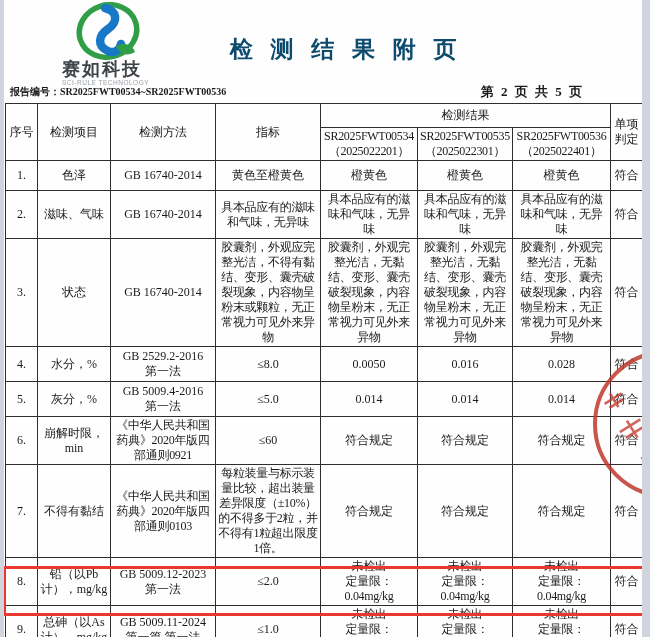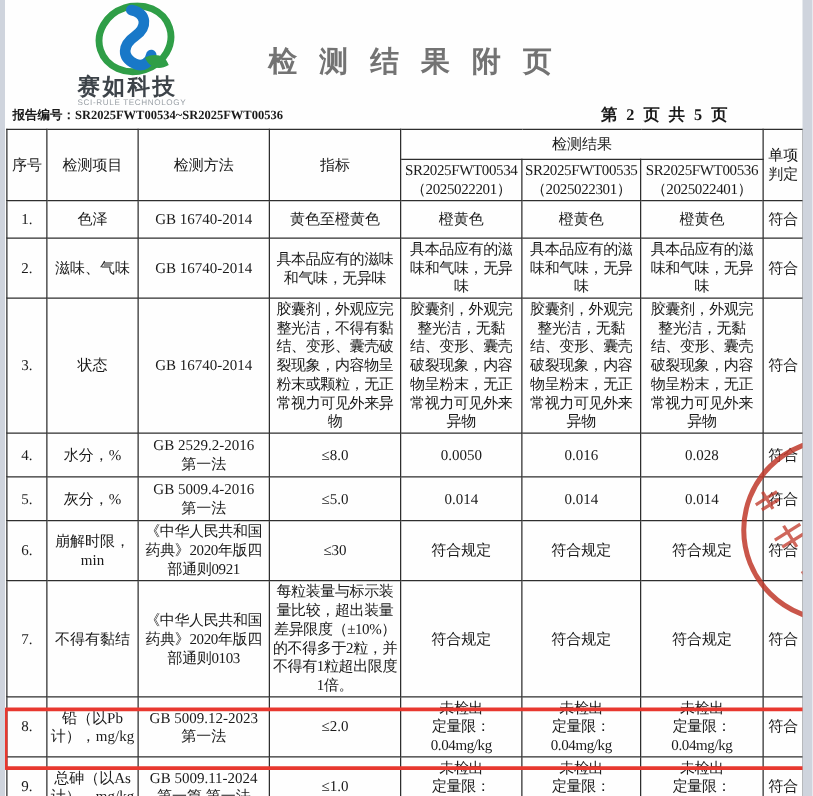--- a/index.html
+++ b/index.html
@@ -13,22 +13,22 @@
   .page{
     position:absolute;left:4px;top:0;width:638px;height:637px;
     background:#fefefe;overflow:hidden;
   }
   
   .logo{position:absolute;left:58px;top:2px;width:110px;}
   .logo-mark{display:block;margin-left:10px;}
   .logo-cn{font-size:18px;font-weight:bold;color:#3d4349;letter-spacing:2px;line-height:1;margin-top:-2px;font-family:"Liberation Sans",sans-serif;}
   .logo-en{font-size:6.5px;color:#9aa0a6;letter-spacing:.5px;line-height:1.4;font-family:"Liberation Sans",sans-serif;}
   .doc-title{
-    position:absolute;left:177px;top:34px;width:300px;text-align:center;
-    font-size:23px;font-weight:bold;letter-spacing:6px;color:#737373;
+    position:absolute;left:192px;top:34px;width:300px;text-align:center;
+    font-size:23px;font-weight:bold;letter-spacing:6px;color:#0c4a6e;
   }
   .report-line{position:absolute;left:6px;top:85px;font-size:10px;font-weight:bold;}
   .page-info{position:absolute;right:58px;top:83px;font-size:13px;font-weight:bold;letter-spacing:2px;}
   
   table.report{
     position:absolute;left:1px;top:103px;
     border-collapse:collapse;table-layout:fixed;width:637px;
   }
   table.report td{
     border:1px solid #2e2e2e;
@@ -146,21 +146,21 @@
       <td>≤5.0</td>
       <td>0.014</td>
       <td>0.014</td>
       <td>0.014</td>
       <td>符合</td>
     </tr>
     <tr class="h38">
       <td class="seq">6.</td>
       <td>崩解时限，min</td>
       <td class="wrapdense">《中华人民共和国药典》2020年版四部通则0921</td>
-      <td>≤30</td>
+      <td>≤60</td>
       <td>符合规定</td>
       <td>符合规定</td>
       <td>符合规定</td>
       <td>符合</td>
     </tr>
     <tr class="h63">
       <td class="seq">7.</td>
       <td>不得有黏结</td>
       <td class="wrapdense">《中华人民共和国药典》2020年版四部通则0103</td>
       <td class="wrapdense">每粒装量与标示装量比较，超出装量差异限度（±10%）的不得多于2粒，并不得有1粒超出限度1倍。</td>

